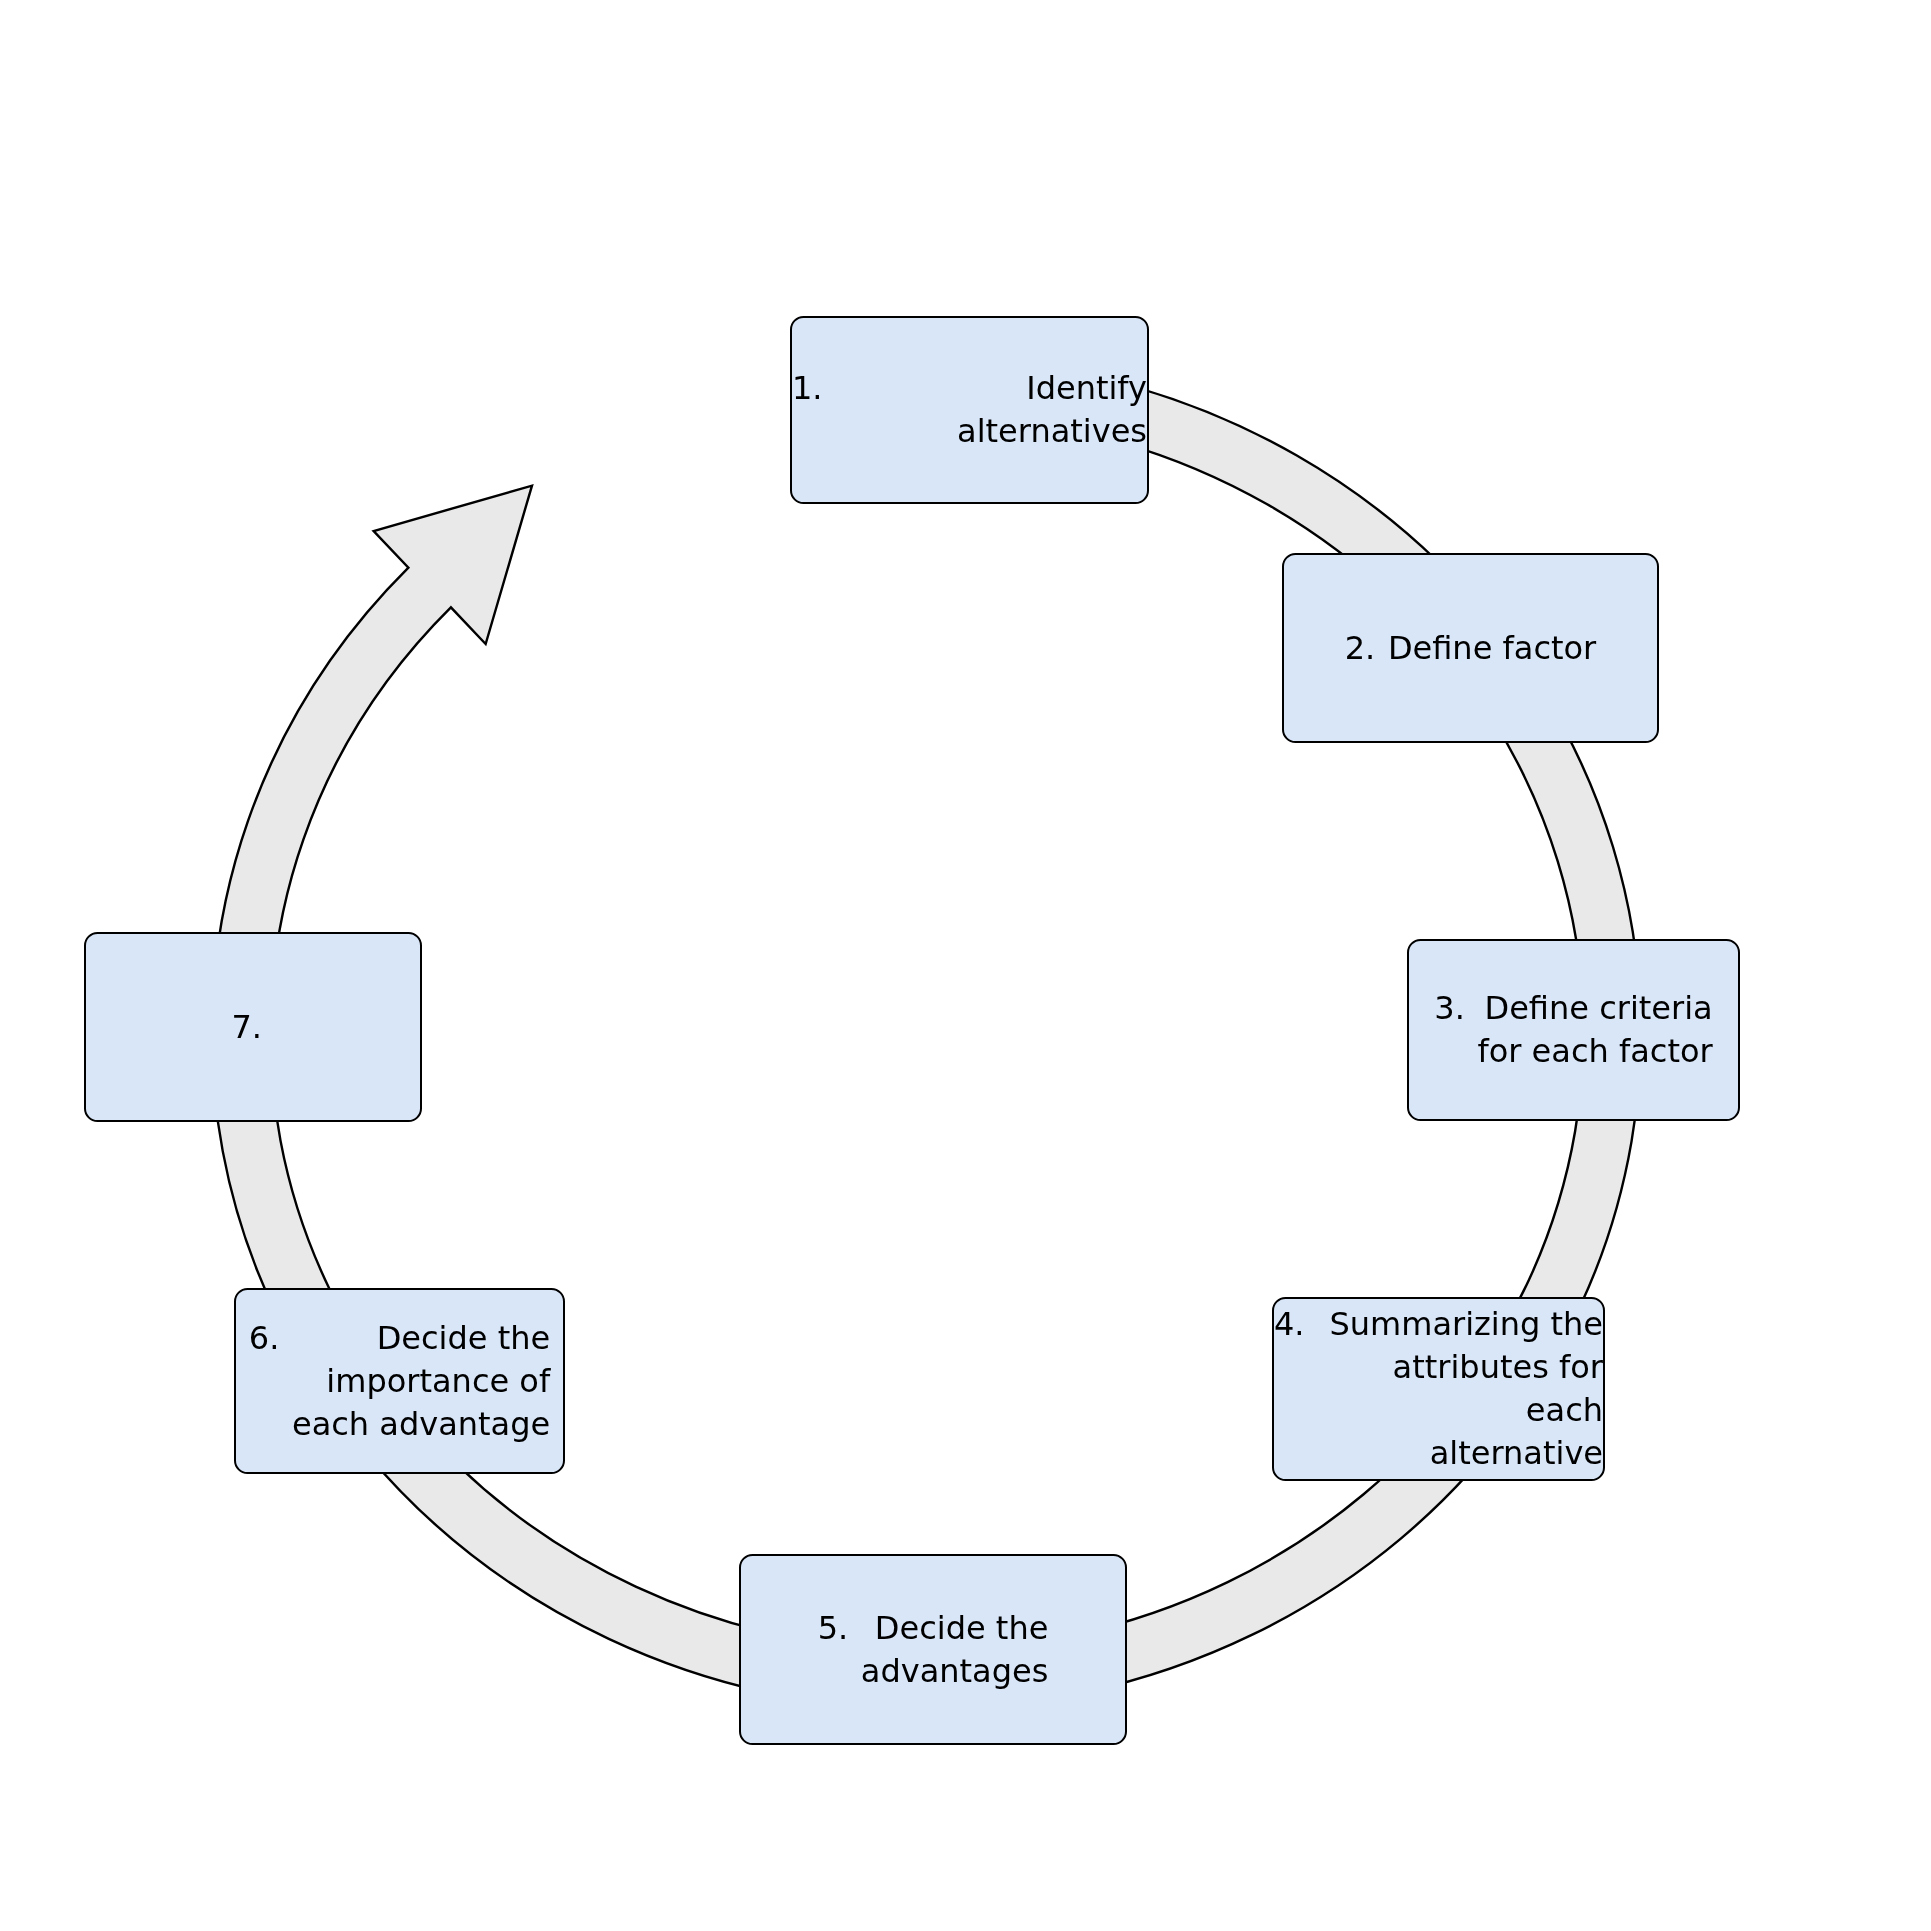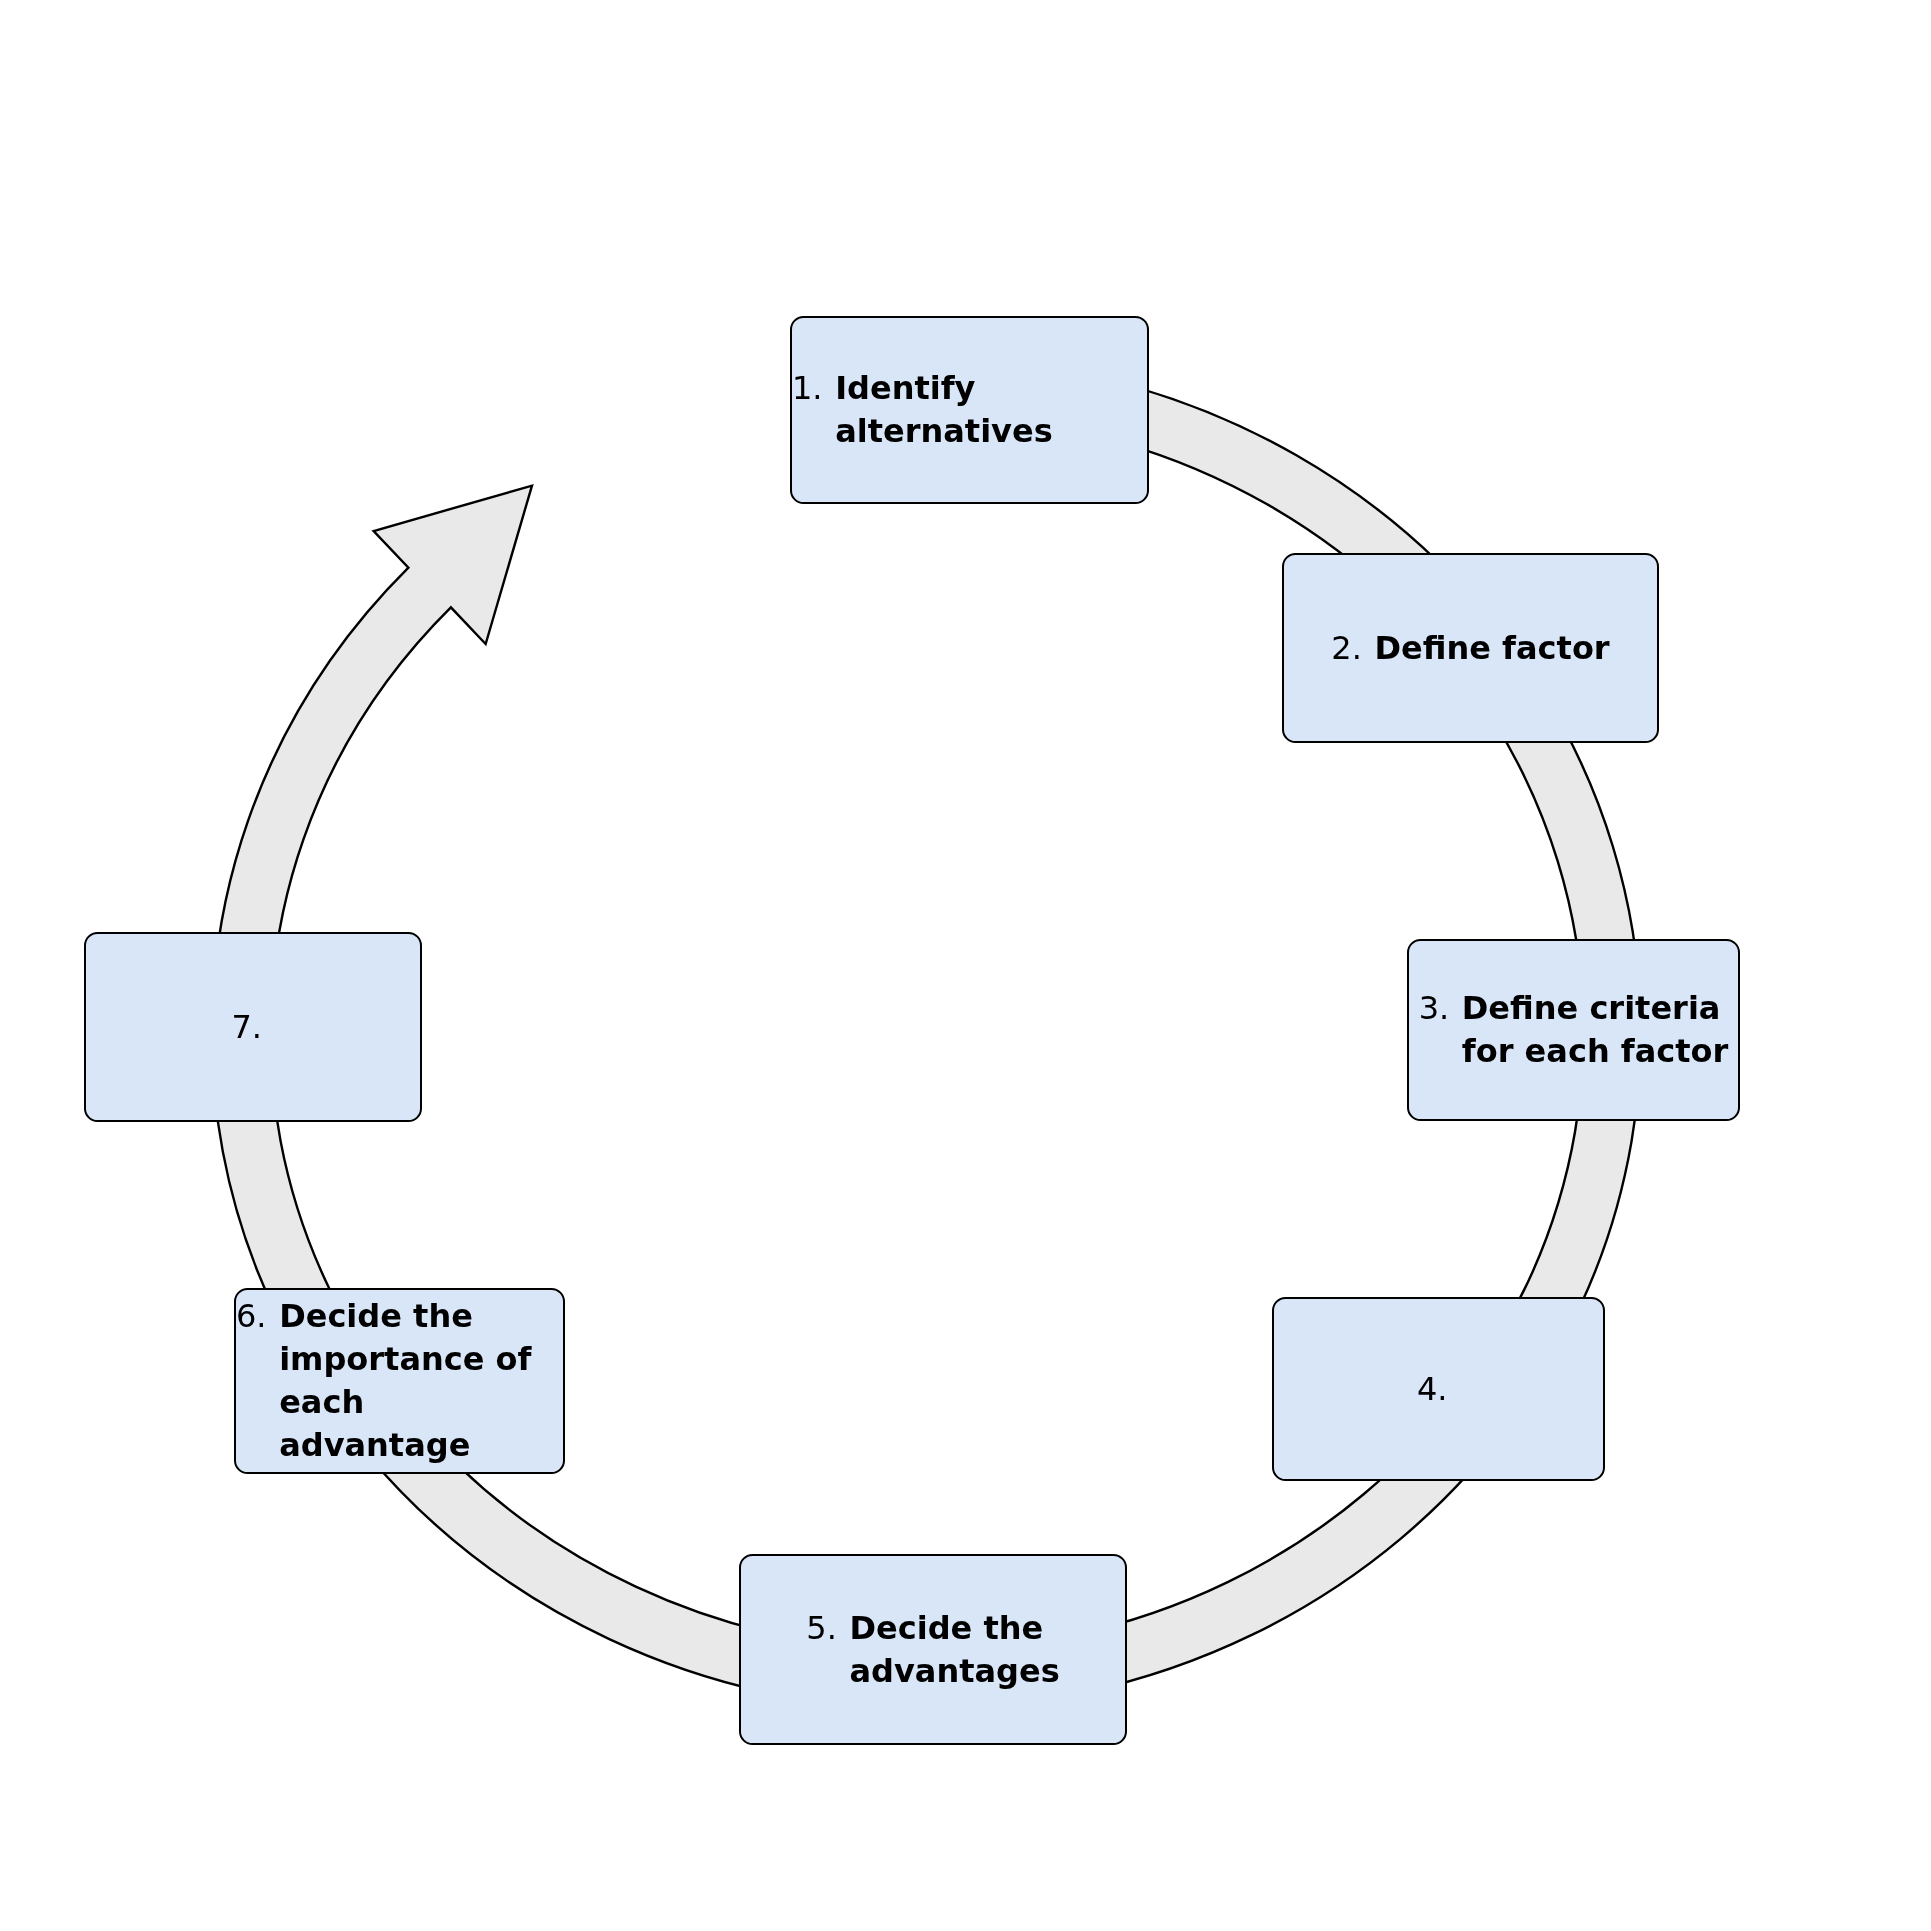--- a/index.html
+++ b/index.html
@@ -44,22 +44,21 @@
     display: flex;
     flex-direction: row;
     align-items: flex-start;
   }
   .step-num {
     white-space: nowrap;
     margin-right: 12.6px;
   }
   .step-text {
     white-space: pre-line;
-    text-align: left;
-    font-weight: bold;
+    text-align: right;
   }
   
   .b1 { left: 790px;  top: 316px;  width: 359px; height: 188px; }
   .b2 { left: 1282px; top: 553px;  width: 377px; height: 190px; }
   .b3 { left: 1407px; top: 939px;  width: 333px; height: 182px; }
   .b4 { left: 1272px; top: 1297px; width: 333px; height: 184px; }
   .b5 { left: 739px;  top: 1554px; width: 388px; height: 191px; }
   .b6 { left: 234px;  top: 1288px; width: 331px; height: 186px; }
   .b7 { left: 84px;   top: 932px;  width: 338px; height: 190px; }
 </style>
@@ -97,20 +96,23 @@
     <div class="step-label">
       <span class="step-num">3.</span>
       <span class="step-text">Define criteria
 for each factor</span>
     </div>
   </div>
 
   <div class="step-box b4">
     <div class="step-label">
       <span class="step-num">4.</span>
+      <span class="step-text">Summarizing the
+attributes for each
+alternative</span>
     </div>
   </div>
 
   <div class="step-box b5">
     <div class="step-label">
       <span class="step-num">5.</span>
       <span class="step-text">Decide the
 advantages</span>
     </div>
   </div>

